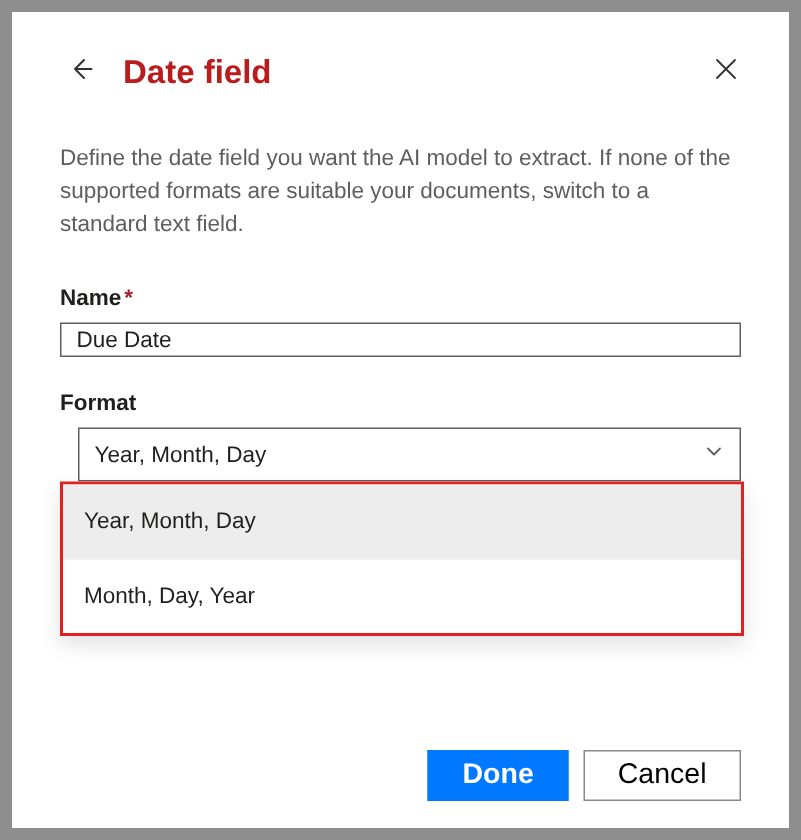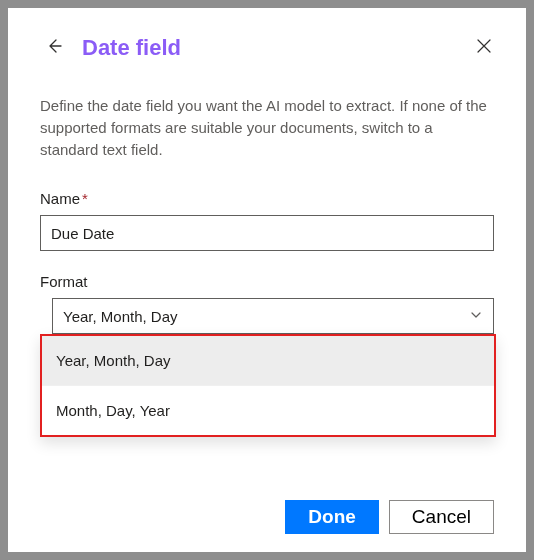--- a/index.html
+++ b/index.html
@@ -20,21 +20,21 @@
     }
     .header {
       display: flex;
       align-items: center;
       gap: 14px;
       margin-bottom: 20px;
     }
     .header h1 {
       font-size: 22px;
       font-weight: 600;
-      color: #8b5cf6;
+      color: #b91c1c;
     }
     .close-btn {
       position: absolute;
       top: 26px;
       right: 30px;
       cursor: pointer;
       background: none;
       border: none;
       padding: 4px;
     }
@@ -46,29 +46,29 @@
     }
     .desc {
       font-size: 15px;
       color: #605e5c;
       line-height: 1.45;
       margin-bottom: 30px;
       margin-top: 32px;
     }
     .field-label {
       font-size: 15px;
-      font-weight: 400;
+      font-weight: 700;
       color: #201f1e;
       margin-bottom: 8px;
       display: block;
     }
     .req { color: #a4262c; margin-left: 2px; }
     .text-input {
       width: 100%;
-      height: 36px;
+      height: 23px;
       border: 1px solid #605e5c;
       padding: 0 10px;
       font-size: 15px;
       color: #201f1e;
       font-family: inherit;
       margin-bottom: 22px;
     }
     .select-wrap { position: relative; padding-left: 12px; }
     .select-display {
       width: 100%;

